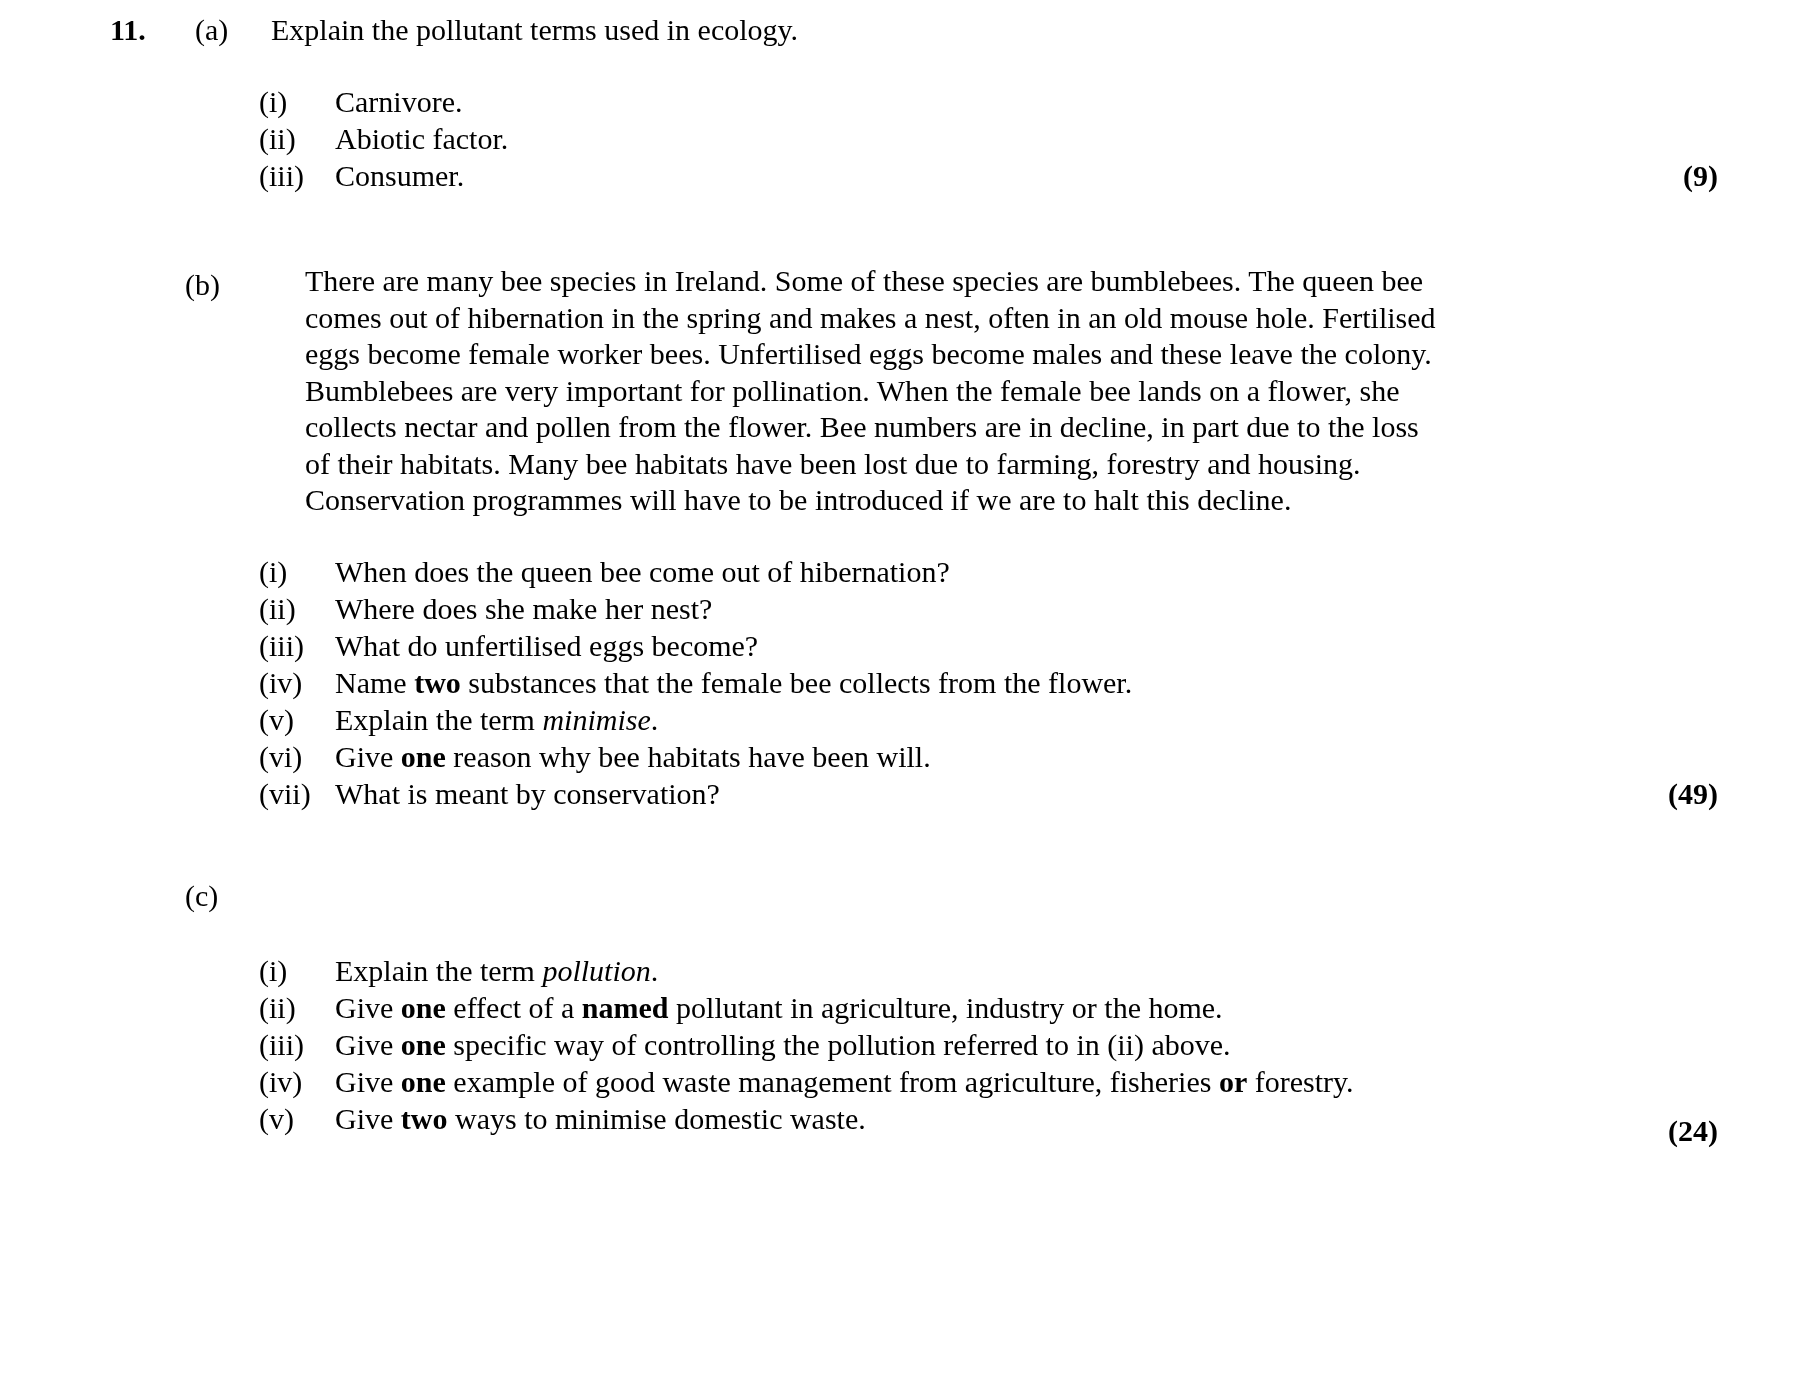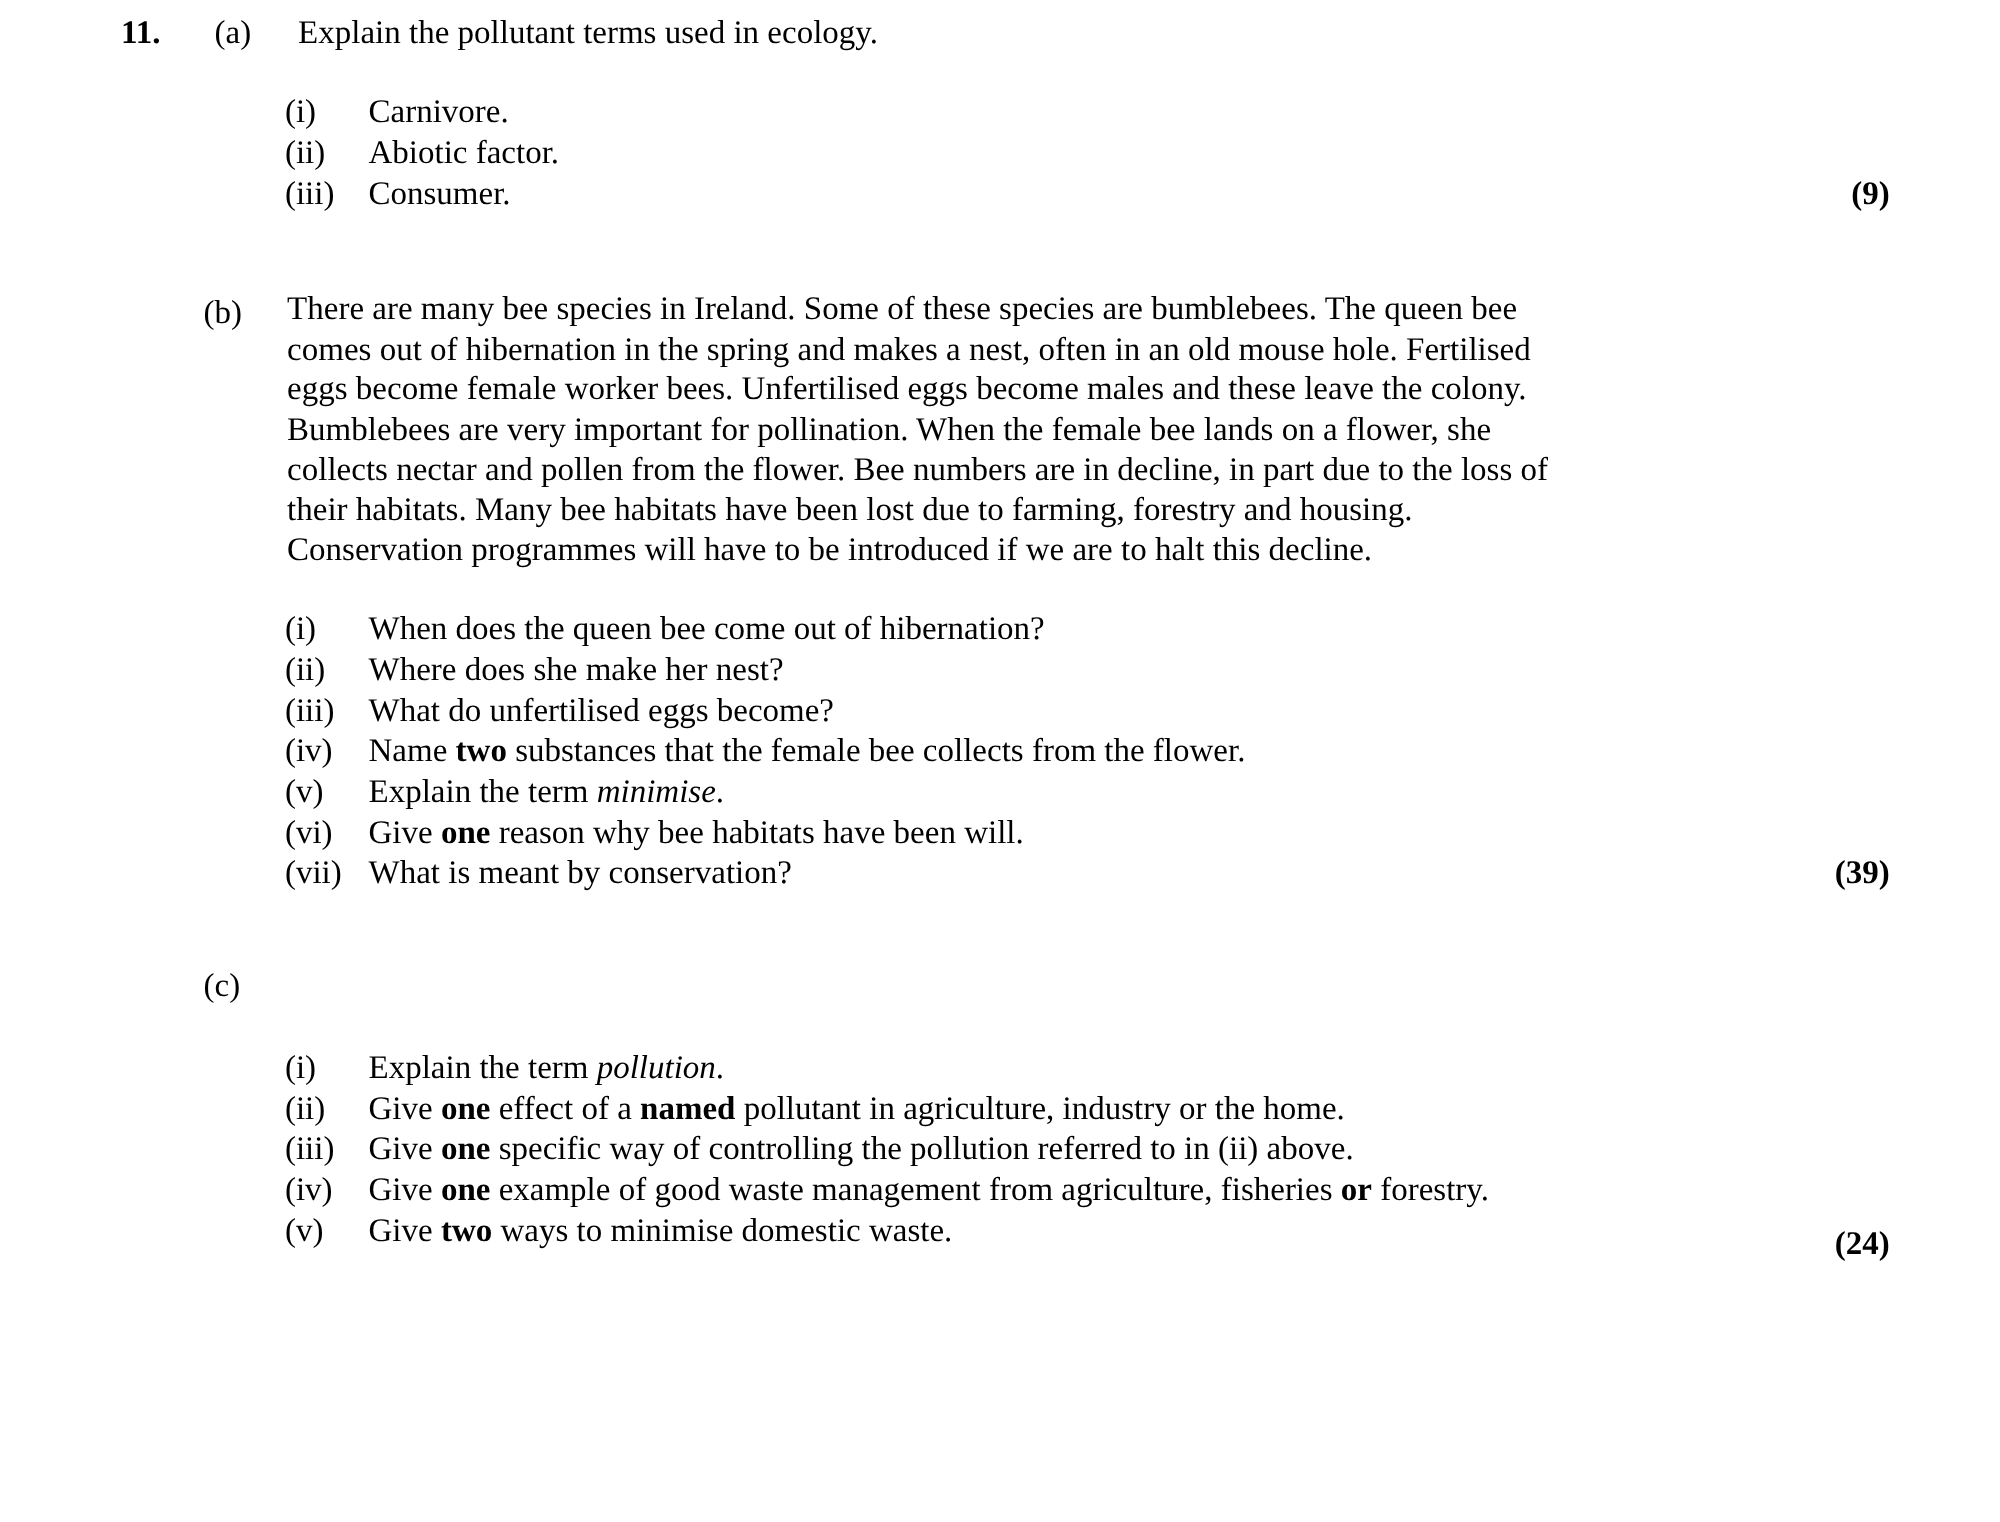--- a/index.html
+++ b/index.html
@@ -81,20 +81,21 @@
     width: 76px;
   }
   .sub-txt {
     flex: 1 1 auto;
   }
 
   .para {
     text-align: left;
     font-size: 30px;
     line-height: 36.5px;
+    margin-left: 44px;
   }
 
   .marks {
     position: absolute;
     right: 100px;
     font-weight: bold;
     font-size: 30px;
     line-height: 37px;
     text-align: right;
   }
@@ -166,21 +167,21 @@
       <div class="sub-item">
         <span class="sub-rn">(vi)</span>
         <span class="sub-txt"><span>Give </span><b>one</b><span> reason why bee habitats have been will.</span></span>
       </div>
       <div class="sub-item">
         <span class="sub-rn">(vii)</span>
         <span class="sub-txt"><span>What is meant by conservation?</span></span>
       </div>
     </div>
   </div>
-  <div class="marks" style="top:775px;">(39)</div>
+  <div class="marks" style="top:775px;">(49)</div>
 
   <div class="q-block" style="top:874px;">
     <div class="row">
       <div class="num-col" style="padding-left:0;width:185px;"></div>
       <div class="part-col" style="width:76px;">(c)</div>
     </div>
   </div>
 
   <div class="q-block" style="top:952px;">
     <div class="sub-list">

